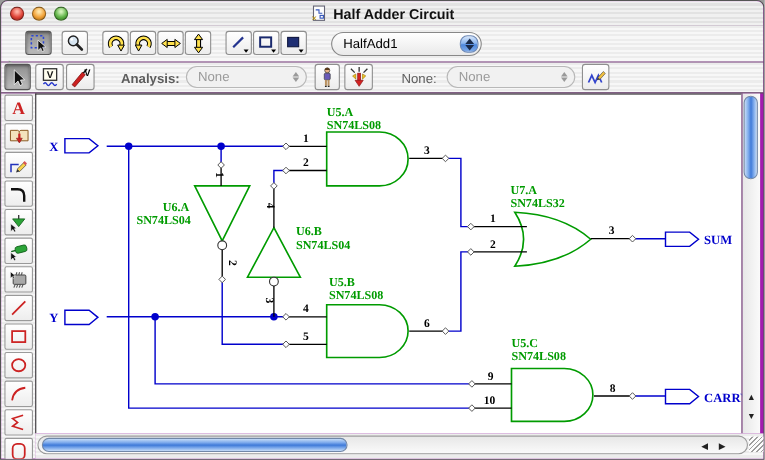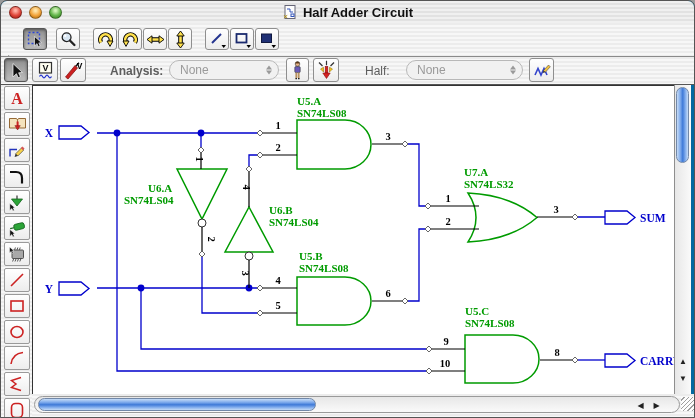--- a/index.html
+++ b/index.html
@@ -1,16 +1,16 @@
 <!DOCTYPE html>
 <html><head>
 <meta charset="utf-8">
 <style>
   html,body{margin:0;padding:0;background:#9a9a9a;font-family:"Liberation Sans",sans-serif;}
-  #window{position:relative;width:695px;height:418px;background:#0369a1;border:1px solid #555;
+  #window{position:relative;width:695px;height:418px;background:#a21caf;border:1px solid #555;
           border-radius:7px 7px 0 0;overflow:hidden;box-sizing:border-box;}
   .pinstripe{background:repeating-linear-gradient(180deg,#ececec 0 2px,#f7f7f7 2px 4px);}
   
   #titlebar{position:absolute;left:0;top:0;width:100%;height:22px;
             background:repeating-linear-gradient(180deg,#f0f0f0 0 2px,#e2e2e2 2px 4px);
             border-bottom:1px solid #8a8a8a;}
   .tl{position:absolute;top:5px;width:13px;height:13px;border-radius:50%;border:1px solid rgba(0,0,0,.35);box-sizing:border-box;}
   #tl-close{left:8px; background:radial-gradient(circle at 50% 32%,#ffb3a6 8%,#e0463a 55%,#8f150d 100%);}
   #tl-min  {left:28px;background:radial-gradient(circle at 50% 32%,#ffe7ad 8%,#f2a33a 55%,#9c5f07 100%);}
   #tl-zoom {left:48px;background:radial-gradient(circle at 50% 32%,#d6f4bd 8%,#62b54a 55%,#2a6e17 100%);}
@@ -149,20 +149,27 @@
         <polygon points="13.5,15 18,15 15.7,18" fill="#000"></polygon>
       </svg>
     </div>
     <div class="btn" style="left:254px;top:5px;">
       <svg width="19" height="19" viewBox="0 0 19 19">
         <rect x="3.5" y="4" width="10" height="8.5" fill="#1f2f74" stroke="#10183f" stroke-width="1"></rect>
         <polygon points="13.5,15 18,15 15.7,18" fill="#000"></polygon>
       </svg>
     </div>
 
+    <div class="popup" style="left:300px;top:6px;width:137px;height:22px;">
+      <span class="ptext">HalfAdd1</span>
+      <div class="stepper">
+          <div class="up"></div>
+          <div class="dn"></div>
+        </div>
+    </div>
   </div>
 
   <div id="toolbar2" class="pinstripe">
     <div class="btn pressed" style="left:3px;top:1px;width:24px;height:24px;">
       <svg width="19" height="19" viewBox="0 0 19 19">
         <polygon points="6,2.5 6,16 9.4,12.7 11.2,16.8 13.4,15.7 11.6,11.8 15.4,11.5" fill="#111" stroke="#fff" stroke-width="0.7"></polygon>
       </svg>
     </div>
 
     <div class="btn" style="left:31px;top:1px;width:26px;height:24px;">
@@ -207,21 +214,21 @@
         <line x1="3" y1="2.5" x2="6.5" y2="6" stroke="#333" stroke-width="1.2"></line>
         <line x1="10.5" y1="0.8" x2="10.5" y2="5.2" stroke="#333" stroke-width="1.2"></line>
         <line x1="18" y1="2.5" x2="14.5" y2="6" stroke="#333" stroke-width="1.2"></line>
         <polygon points="4.5,9 7.5,7.2 7.5,12" fill="#f2c21f" stroke="#8a6a00" stroke-width="0.5"></polygon>
         <polygon points="16.5,9 13.5,7.2 13.5,12" fill="#f2c21f" stroke="#8a6a00" stroke-width="0.5"></polygon>
         <rect x="9.2" y="6.5" width="2.6" height="6.5" fill="#d42222" stroke="#8a0f0f" stroke-width="0.6"></rect>
         <polygon points="6.8,13 14.2,13 10.5,18.5" fill="#d42222" stroke="#8a0f0f" stroke-width="0.6"></polygon>
       </svg>
     </div>
 
-    <span class="tlabel" style="left:364px;">Half:</span>
+    <span class="tlabel" style="left:364px;">None:</span>
     <div class="popup disabled" style="left:405px;top:3px;width:117px;height:20px;">
       <span class="ptext">None</span>
       <div class="gstep">
           <div class="up"></div>
           <div class="dn"></div>
         </div>
     </div>
 
     <div class="btn" style="left:528px;top:1px;width:25px;height:24px;">
       <svg width="20" height="20" viewBox="0 0 20 20">

